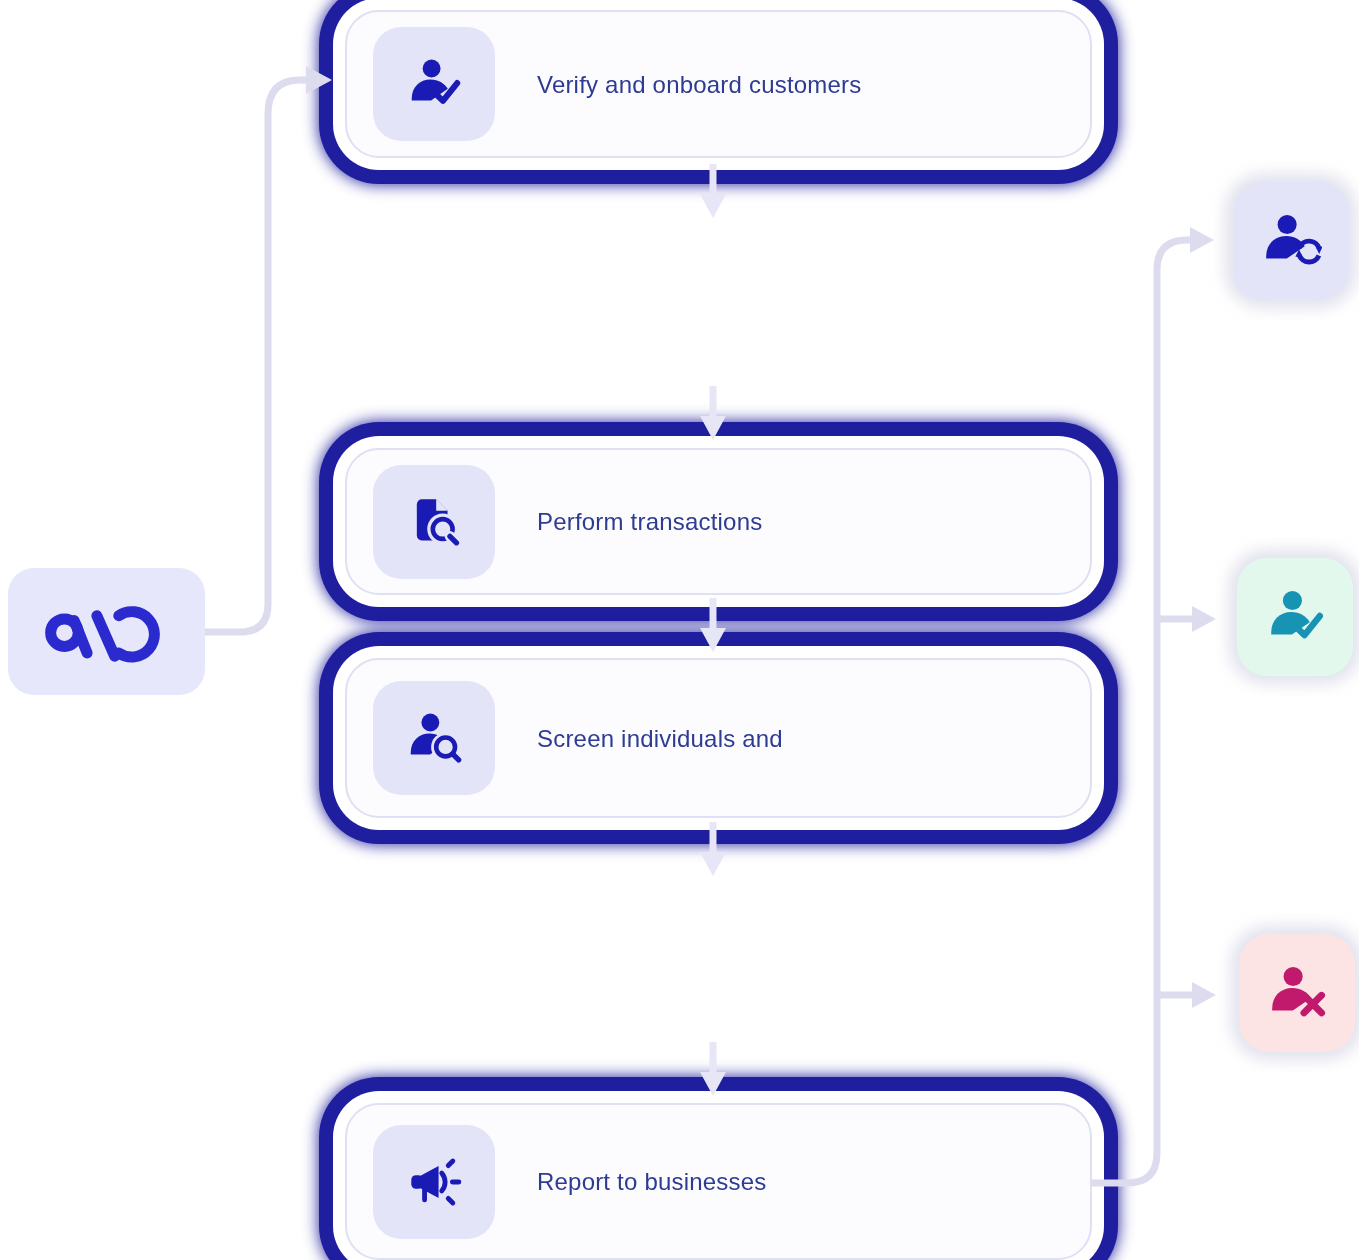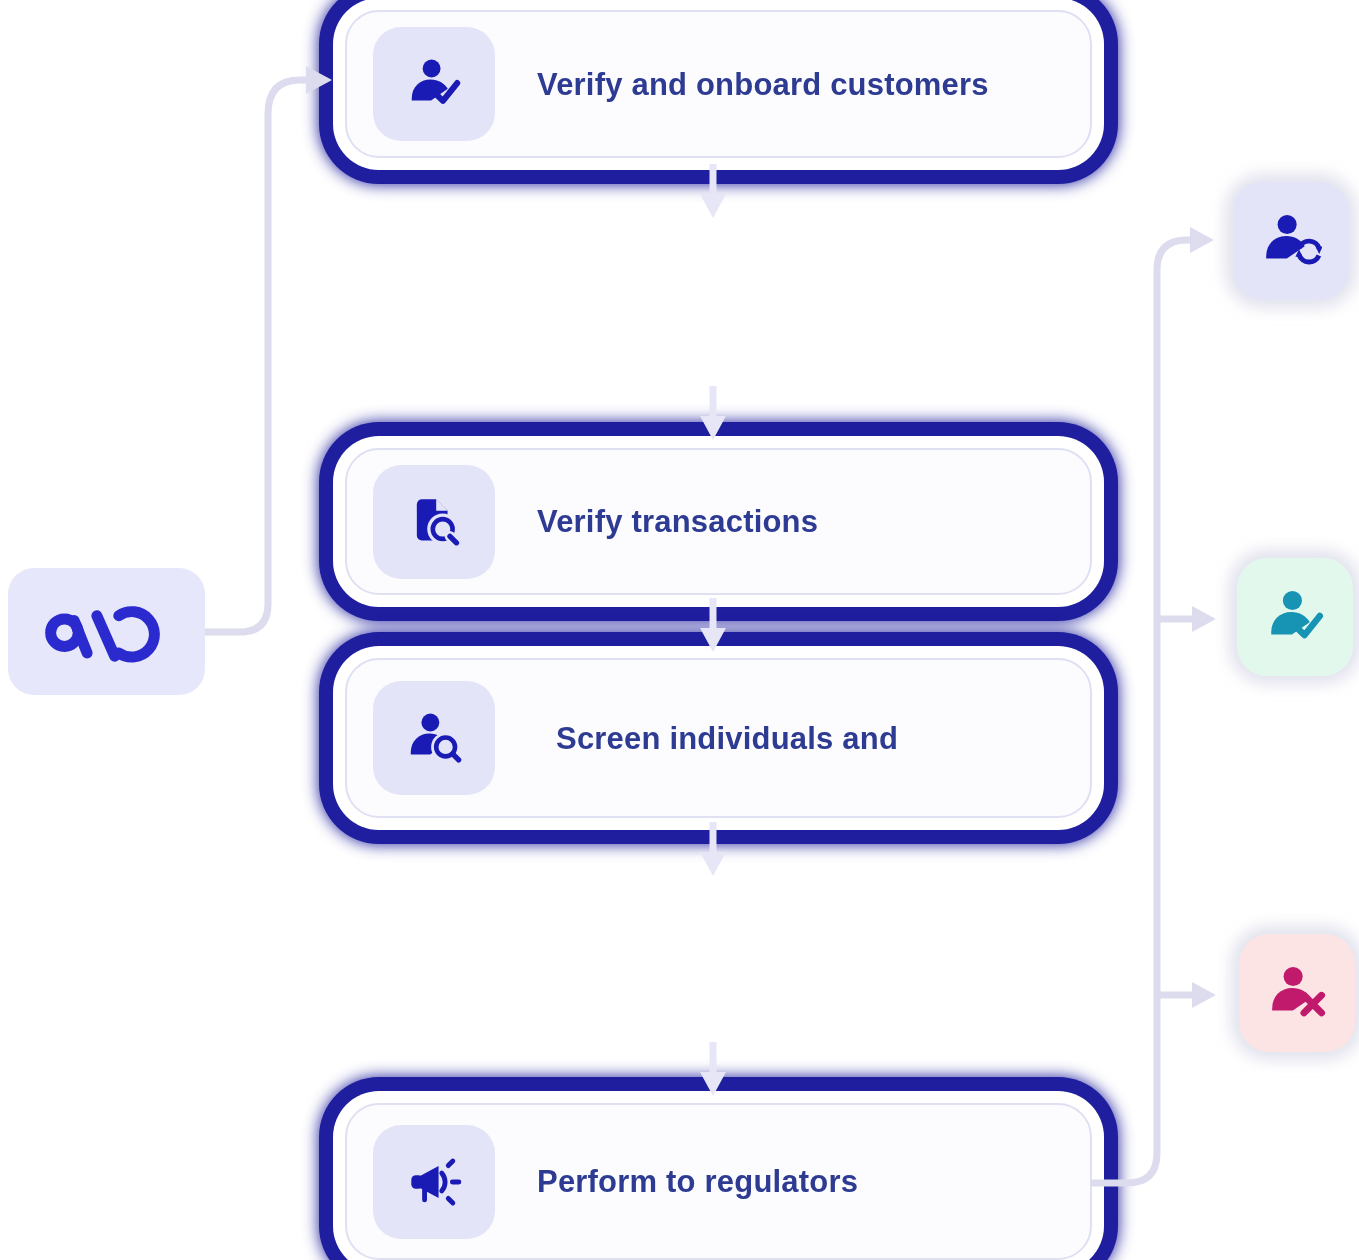--- a/index.html
+++ b/index.html
@@ -7,22 +7,22 @@
          font-family:"Liberation Sans", sans-serif;}
 
   
   .card{position:absolute;left:345px;width:747px;box-sizing:border-box;
         background:var(--cardbg);border:2px solid var(--cardborder);border-radius:34px;
         box-shadow:0 0 0 12px #ffffff, 0 0 0 26px var(--navy), 0 0 16px 26px var(--navy);
         display:flex;align-items:center;padding:0 24px 0 26px;z-index:2;}
   .icon-tile{width:122px;height:114px;border-radius:28px;background:var(--tile);
              color:var(--iconblue);display:flex;align-items:center;justify-content:center;
              flex:0 0 auto;}
-  .label{margin-left:42px;font-size:31px;line-height:39px;color:var(--text);
-         font-weight:700;letter-spacing:.2px;}
+  .label{margin-left:42px;font-size:24px;line-height:39px;color:var(--text);
+         font-weight:400;letter-spacing:.2px;}
 
   
   .logo-box{position:absolute;left:8px;top:568px;width:197px;height:127px;border-radius:26px;
             background:var(--logobg);display:flex;align-items:center;justify-content:center;z-index:2;}
 
   
   .outcome{position:absolute;width:116px;height:118px;border-radius:30px;
            display:flex;align-items:center;justify-content:center;z-index:2;
            box-shadow:0 0 14px 9px rgba(206,206,226,.55);}
   .outcome-sync{left:1233px;top:182px;background:var(--tile);color:var(--iconblue);}
@@ -69,26 +69,26 @@
       <svg width="58" height="58" viewBox="0 0 24 24">
         <path d="M7,2.6 h6 l4.6,4.6 V17.6 a2.1,2.1 0 0 1 -2.1,2.1 H7 a2.1,2.1 0 0 1 -2.1,-2.1 V4.7 A2.1,2.1 0 0 1 7,2.6 Z" fill="currentColor"></path>
         <polygon points="12.9,2.4 17.8,7.3 12.9,7.3" fill="var(--tile)"></polygon>
         <circle cx="15.6" cy="14.9" r="4.1" fill="var(--tile)" stroke="var(--tile)" stroke-width="4.6"></circle>
         <circle cx="15.6" cy="14.9" r="4.1" fill="var(--tile)" stroke="currentColor" stroke-width="1.9"></circle>
         <path d="M18.6,17.9 L21.3,20.6" stroke="var(--tile)" stroke-width="4.4" stroke-linecap="round"></path>
         <path d="M18.6,17.9 L21.3,20.6" stroke="currentColor" stroke-width="2.2" stroke-linecap="round"></path>
       </svg>
     </div>
     <div class="label">
-      <div>Verify transactions</div>
+      <div>Perform transactions</div>
         <div></div>
     </div>
   </div>
 
-  <div class="card" style="top:658px;height:160px;gap:19px;">
+  <div class="card" style="top:658px;height:160px;">
     <div class="icon-tile">
       <svg width="58" height="58" viewBox="0 0 24 24">
         <circle cx="10.5" cy="5.6" r="3.7" fill="currentColor"></circle>
         <path d="M2.4,18.8 v-0.9 C2.4,13.2 5.7,10.1 10.2,10.1 c3.1,0 5.7,1.5 7.1,3.9 l-6.9,4.8 Z" fill="currentColor"></path>
         <circle cx="16.8" cy="15.7" r="3.9" fill="var(--tile)" stroke="var(--tile)" stroke-width="4.2"></circle>
         <circle cx="16.8" cy="15.7" r="3.9" fill="var(--tile)" stroke="currentColor" stroke-width="1.9"></circle>
         <path d="M19.7,18.6 L22.2,21.1" stroke="currentColor" stroke-width="2.2" stroke-linecap="round"></path>
       </svg>
     </div>
     <div class="label">
@@ -101,21 +101,21 @@
     <div class="icon-tile">
       <svg width="58" height="58" viewBox="0 0 24 24">
         <rect x="2.6" y="9.2" width="4.8" height="5.6" rx="1.9" fill="currentColor"></rect>
         <polygon points="6.4,9.4 13.9,5.4 13.9,18.6 6.4,14.6" fill="currentColor"></polygon>
         <path d="M8.1,14.6 v4.8" stroke="currentColor" stroke-width="2" stroke-linecap="round"></path>
         <path d="M15.2,8.3 a5.6,5.6 0 0 1 0,7.4" fill="none" stroke="currentColor" stroke-width="2" stroke-linecap="round"></path>
         <path d="M17.9,5.2 l1.9,-1.9 M19.6,12 h2.7 M17.9,18.8 l1.9,1.9" stroke="currentColor" stroke-width="2" stroke-linecap="round"></path>
       </svg>
     </div>
     <div class="label">
-      <div>Perform to regulators</div>
+      <div>Report to businesses</div>
         <div></div>
     </div>
   </div>
 
   <div class="outcome outcome-sync">
     <svg width="62" height="62" viewBox="0 0 24 24">
       <circle cx="10.5" cy="5.6" r="3.7" fill="currentColor"></circle>
       <path d="M2.4,18.8 v-0.9 C2.4,13.2 5.7,10.1 10.2,10.1 c3.1,0 5.7,1.5 7.1,3.9 l-6.9,4.8 Z" fill="currentColor"></path>
       <path d="M15.2,14.6 A4.1,4.1 0 0 1 22.9,14.9" fill="none" stroke="currentColor" stroke-width="1.9"></path>
       <polygon points="21.5,14.1 24.3,14.1 22.9,17" fill="currentColor"></polygon>

